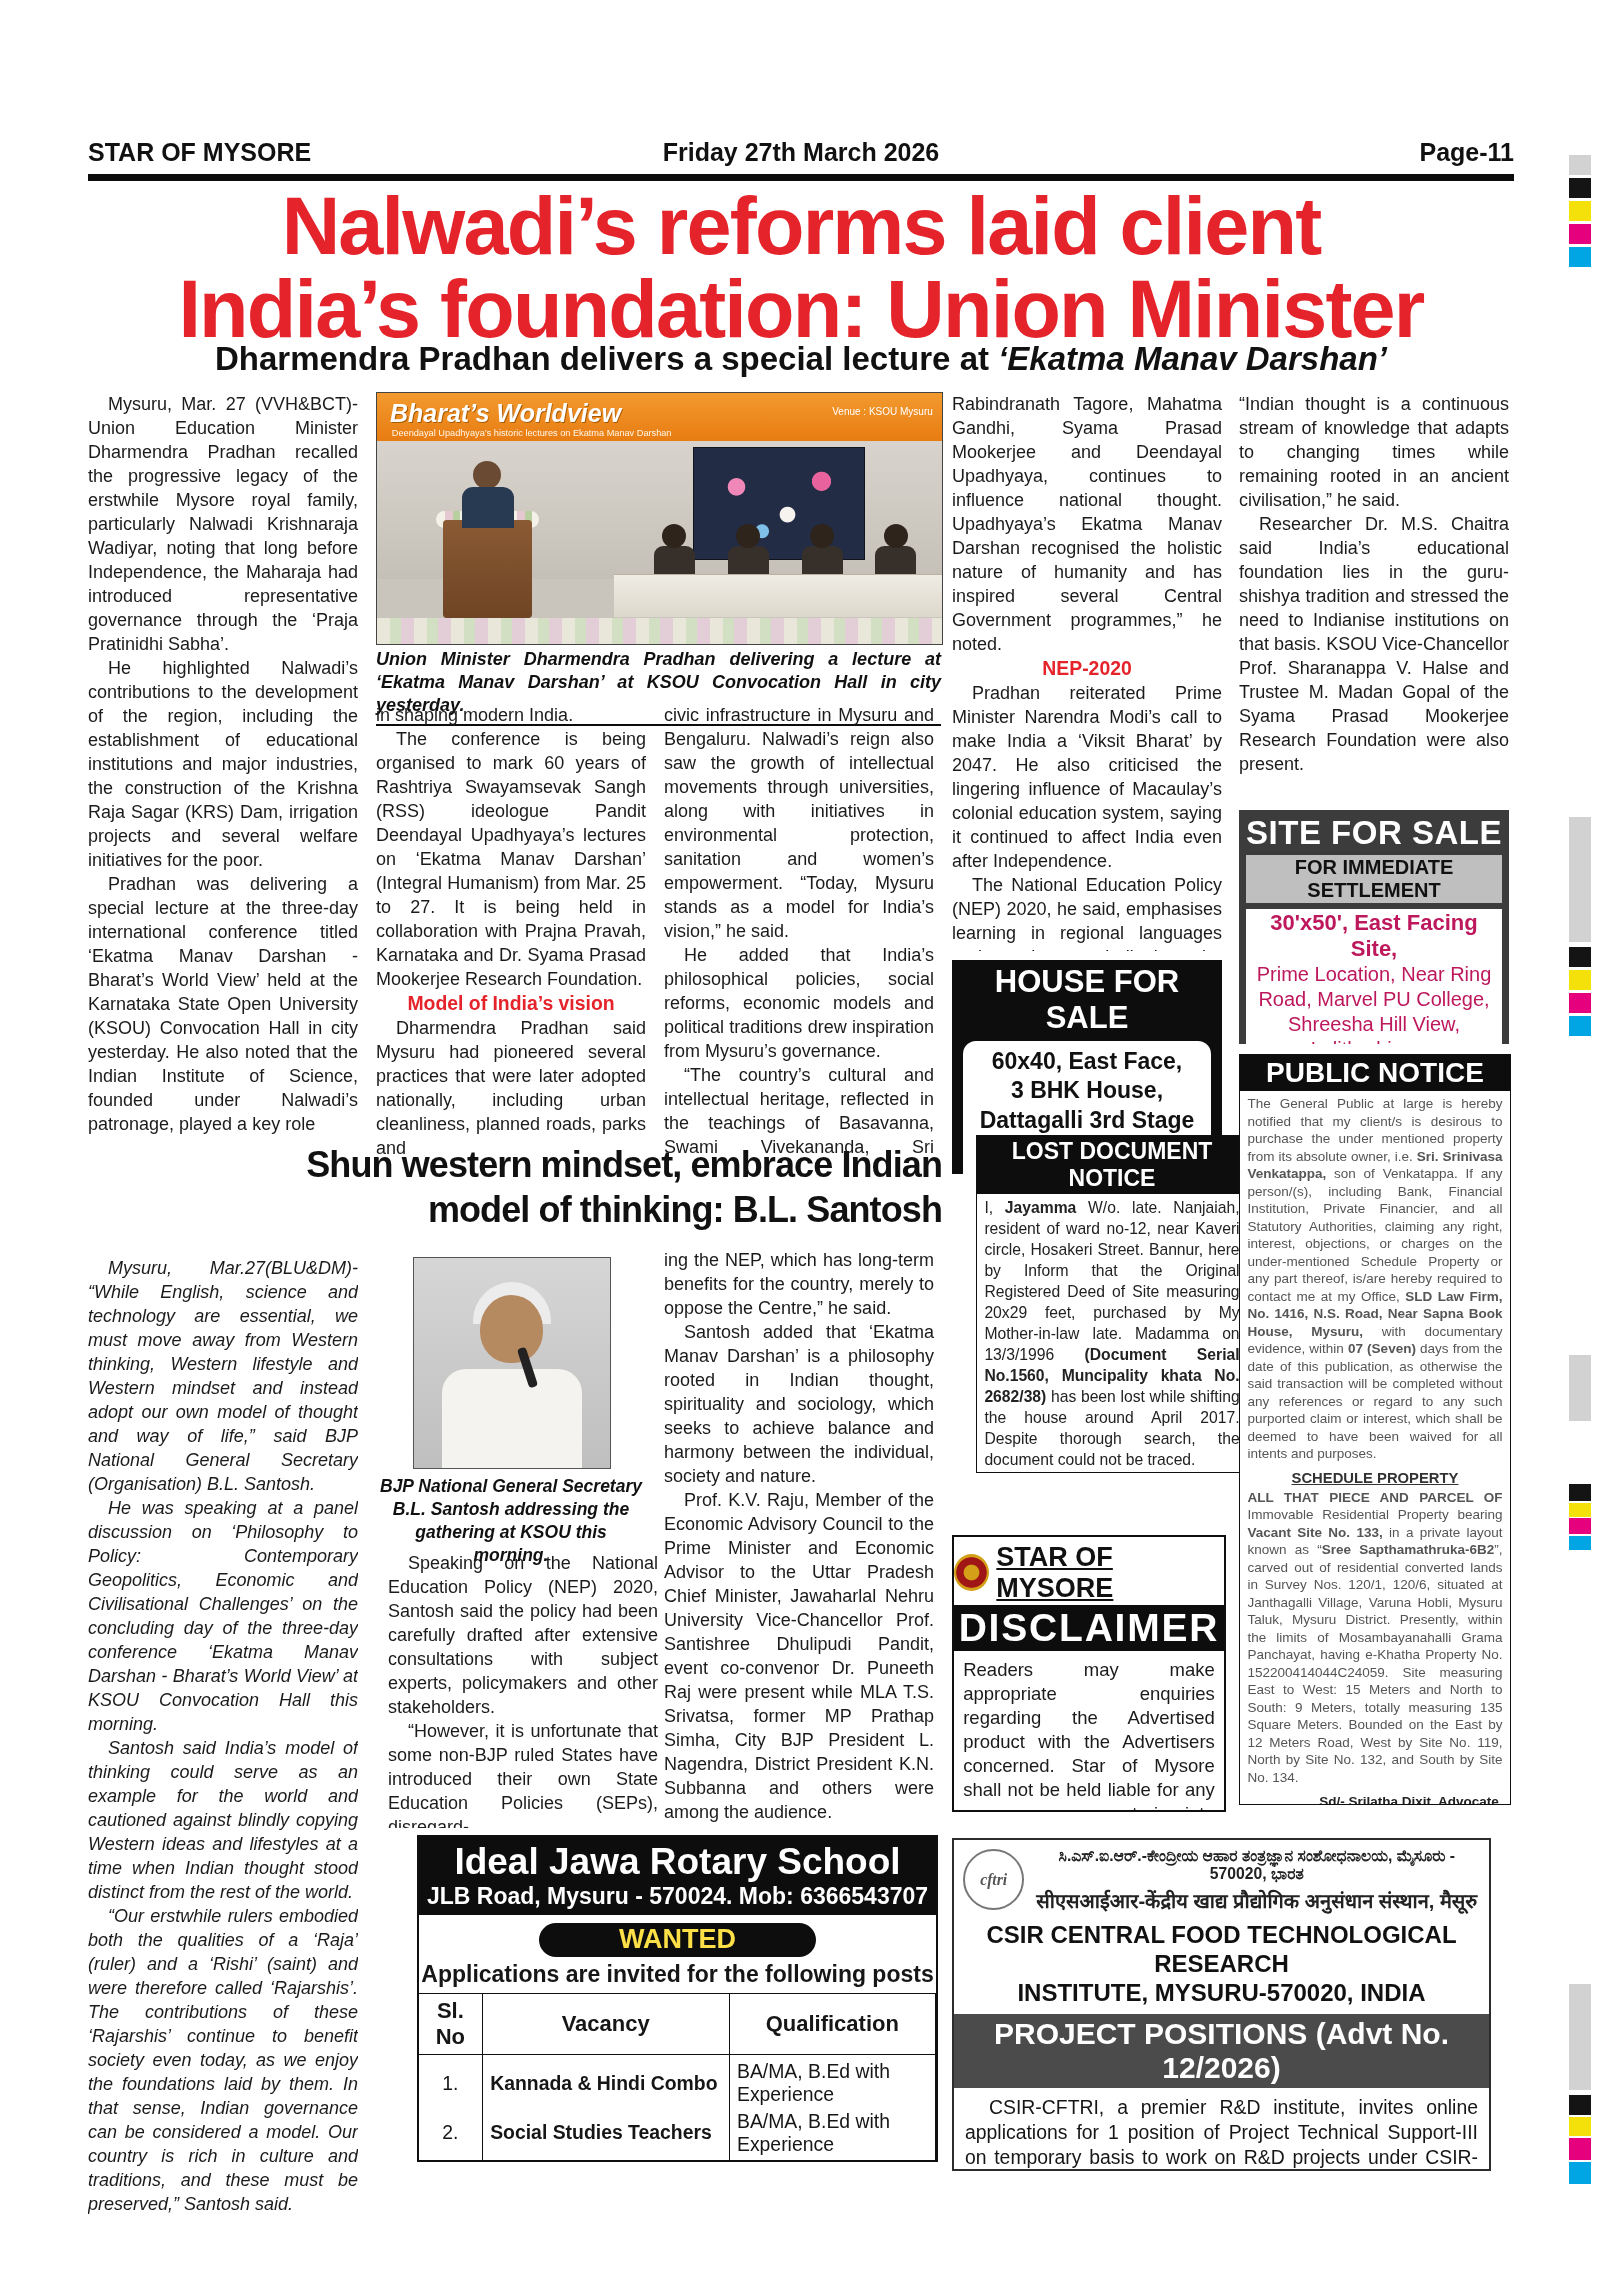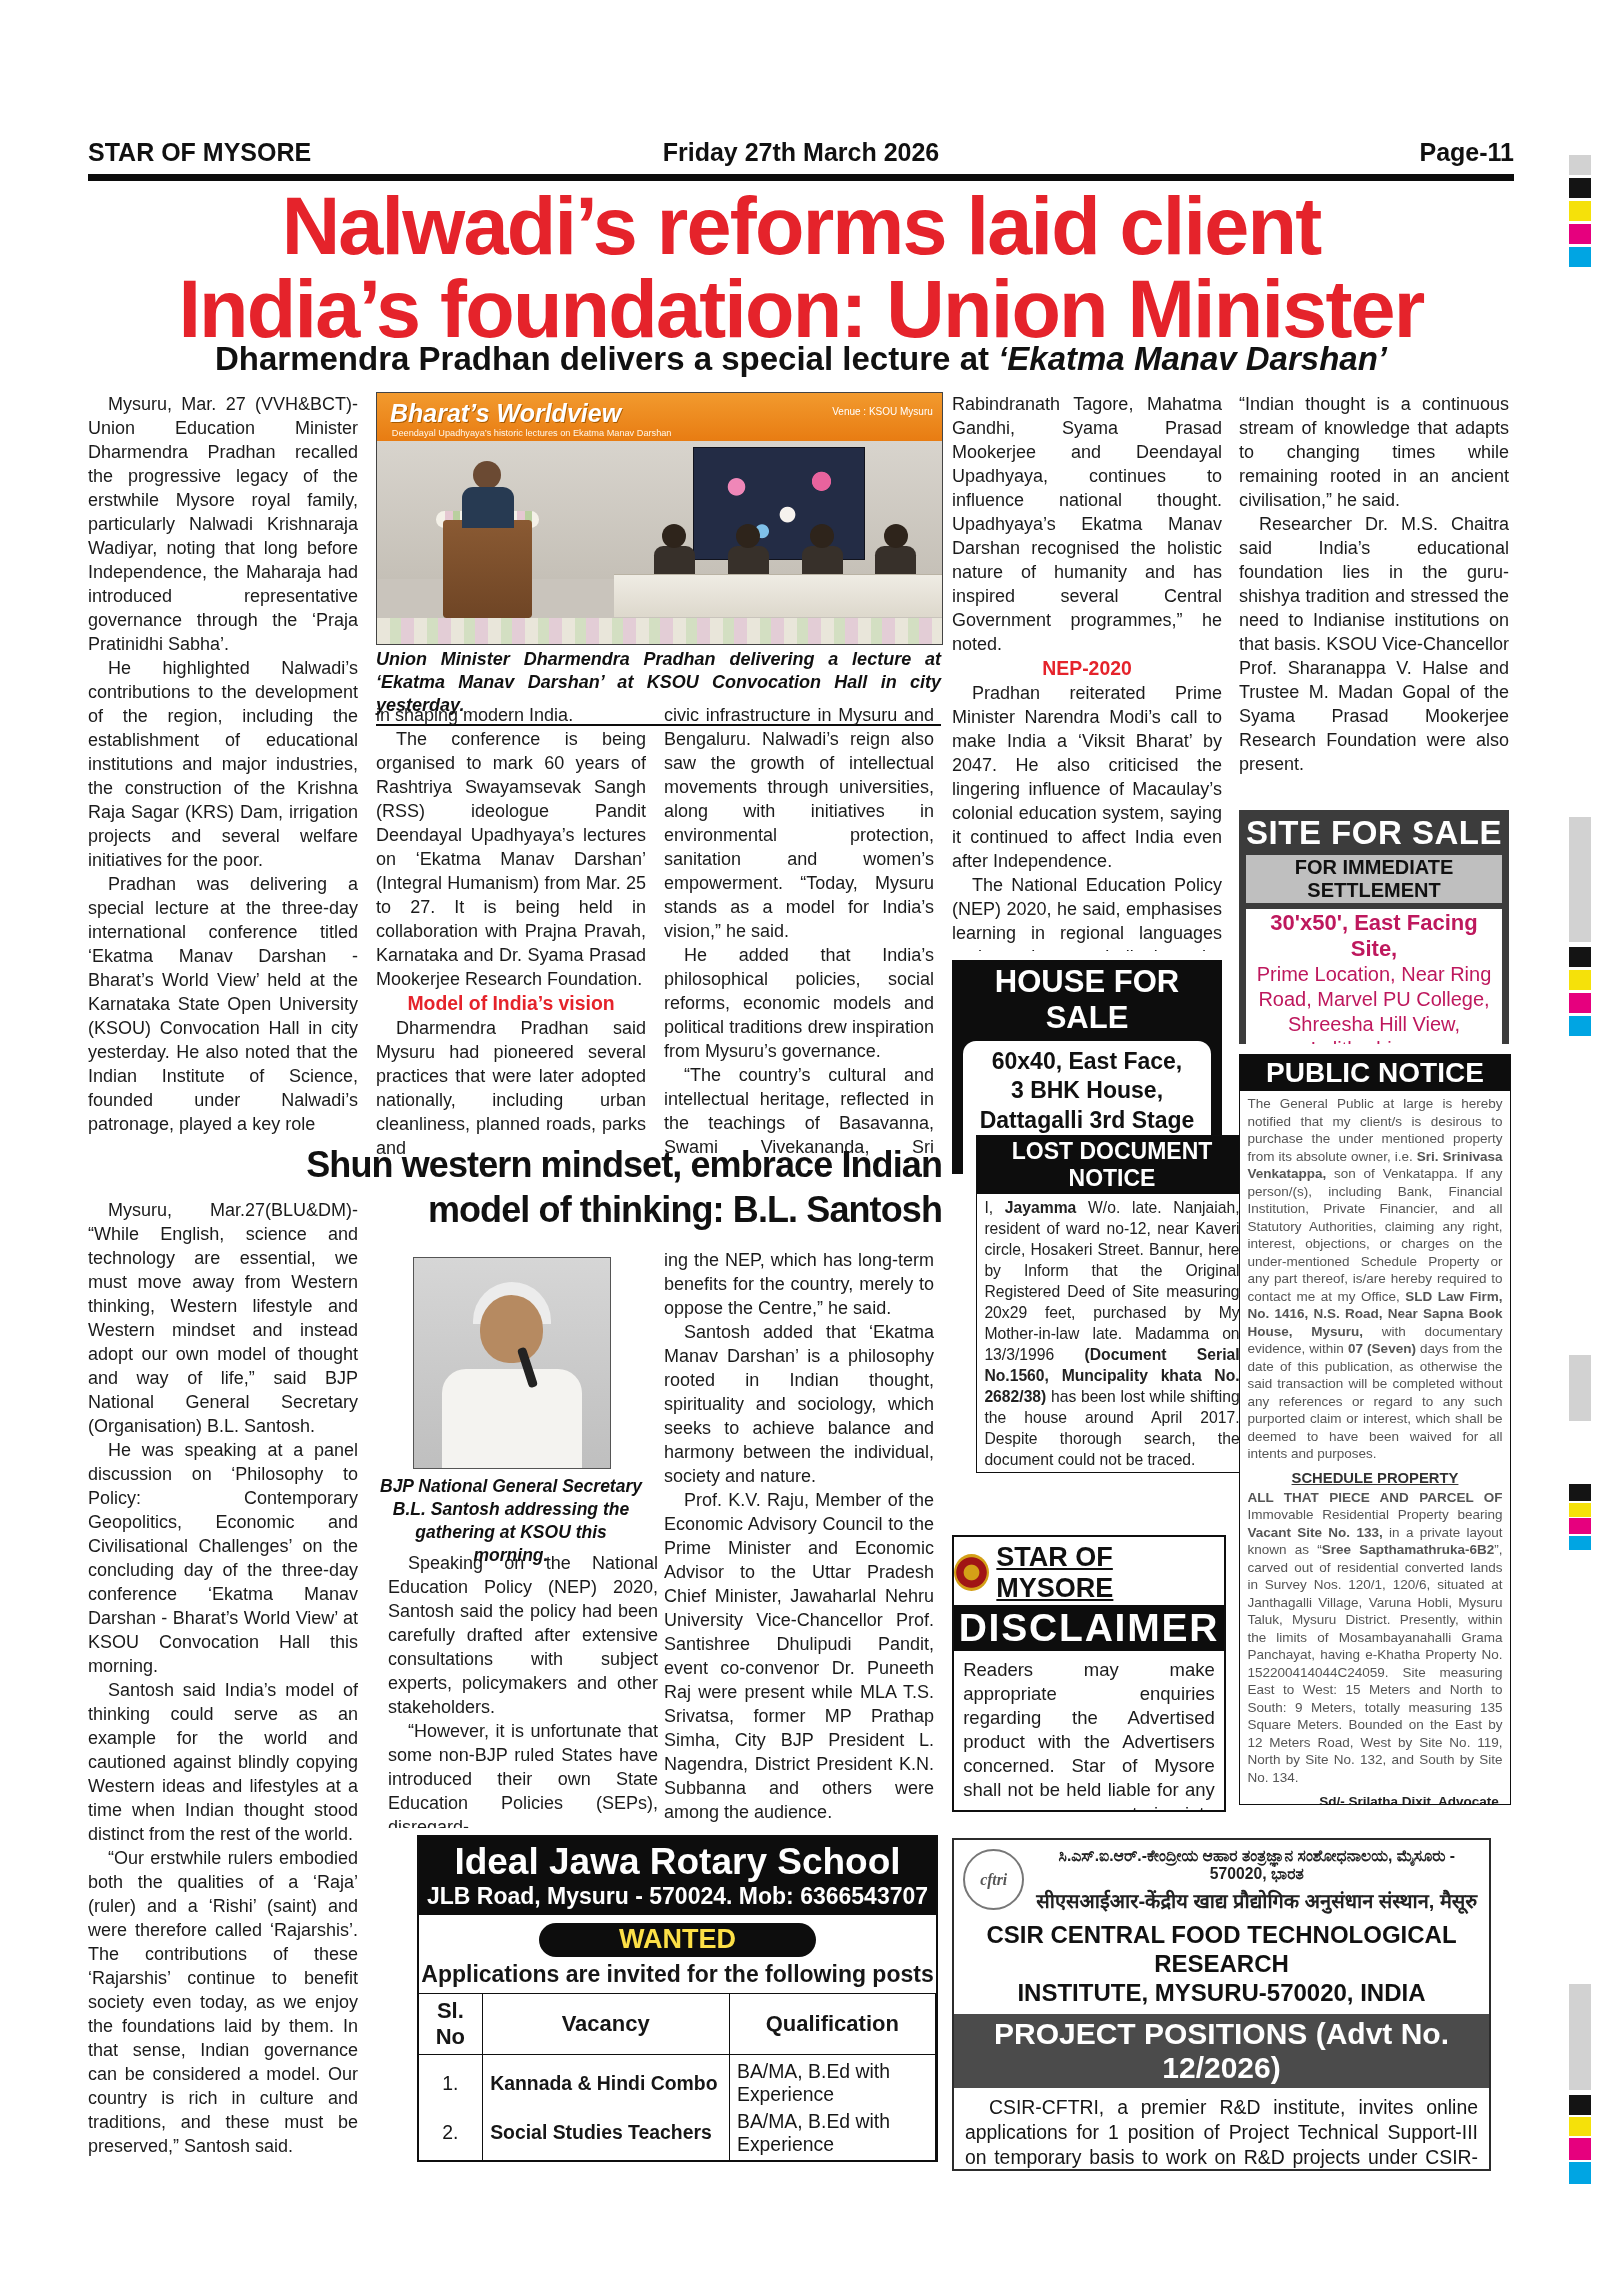--- a/index.html
+++ b/index.html
@@ -255,21 +255,21 @@
       <span class="disc-brand">STAR OF MYSORE</span>
     </div>
     <div class="disc-bar">DISCLAIMER</div>
     <div class="disc-body">Readers may make appropriate enquiries regarding the Advertised product with the Advertisers concerned. Star of Mysore shall not be held liable for any consequences or entering into any commitment in  relation to any advertisement published in this Newspaper.</div>
 
   </div>
 
   <div class="abs hl2" style="top:1147px;">Shun western mindset, embrace Indian</div>
   <div class="abs hl2" style="top:1192px;">model of thinking: B.L. Santosh</div>
 
-  <div class="abs bodycol" style="left:88px;top:1198px;height:978px;">
+  <div class="abs bodycol" style="left:88px;top:1256px;height:978px;font-style:italic;">
       <p>Mysuru, Mar.27(BLU&amp;DM)- “While English, science and technology are essential, we must move away from Western thinking, Western lifestyle and Western mindset and instead adopt our own model of thought and way of life,” said BJP National General Secretary (Organisation) B.L. Santosh.</p>
       <p>He was speaking at a panel discussion on ‘Philosophy to Policy: Contemporary Geopolitics, Economic and Civilisational Challenges’ on the concluding day of the three-day conference ‘Ekatma Manav Darshan - Bharat’s World View’ at KSOU Convocation Hall this morning.</p>
       <p>Santosh said India’s model of thinking could serve as an example for the world and cautioned against blindly copying Western ideas and lifestyles at a time when Indian thought stood distinct from the rest of the world.</p>
       <p>“Our erstwhile rulers embodied both the qualities of a ‘Raja’ (ruler) and a ‘Rishi’ (saint) and were therefore called ‘Rajarshis’. The contributions of these ‘Rajarshis’ continue to benefit society even today, as we enjoy the foundations laid by them. In that sense, Indian governance can be considered a model. Our country is rich in culture and traditions, and these must be preserved,” Santosh said.</p>
     </div>
 
   <div class="abs photo2" style="left:413px;top:1257px;width:196px;height:210px;">
     <div class="p2-hair"></div>
     <div class="p2-head"></div>
     <div class="p2-body"></div>

